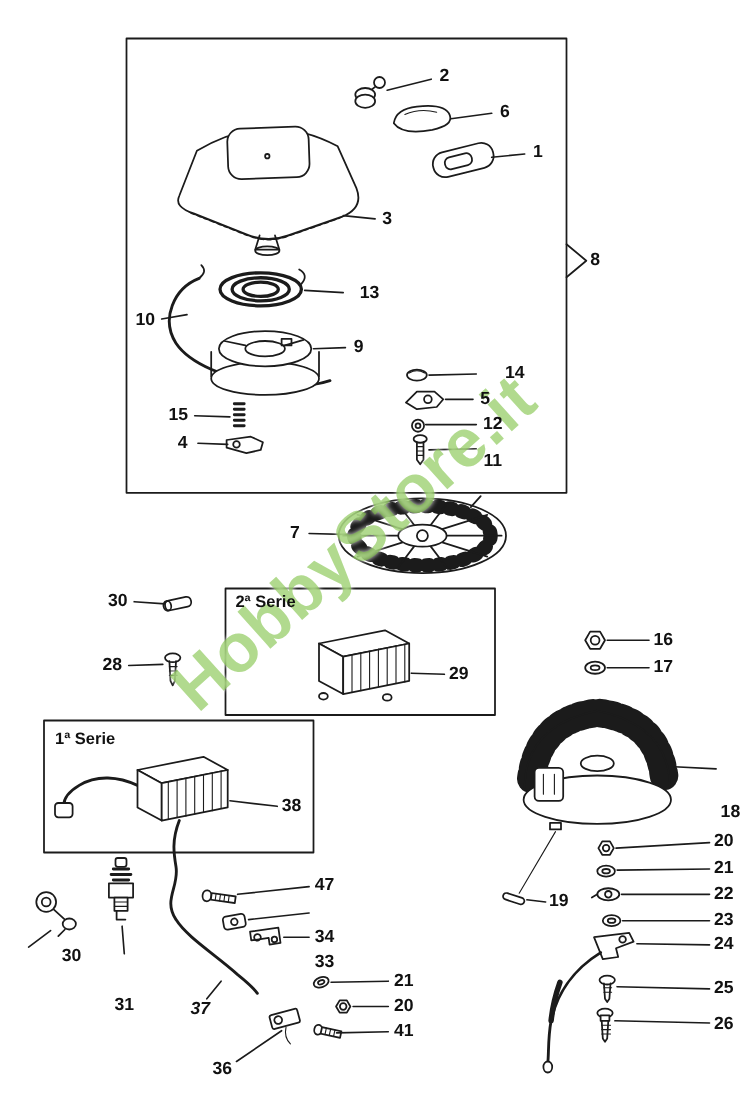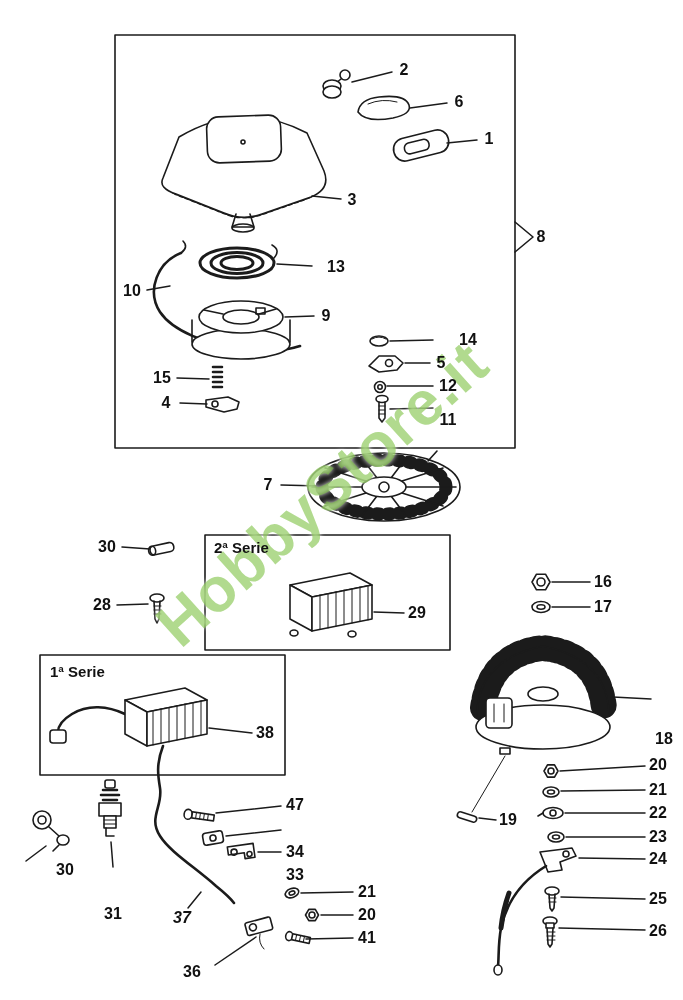--- a/index.html
+++ b/index.html
@@ -378,15 +378,15 @@
       <div class="part-label" style="left: 658px; top: 931px;">26</div>
       <div class="part-label" style="left: 17px; top: 870px; margin-left: 48px;">30</div>
       <div class="part-label" style="left: 113px; top: 878px; margin-top: 36px;">31</div>
       <div class="part-label" style="left: 295px; top: 805px;">47</div>
       <div class="part-label" style="left: 295px; top: 830px; margin-top: 45px;">33</div>
       <div class="part-label" style="left: 295px; top: 852px;">34</div>
       <div class="part-label" style="left: 182px; top: 918px; font-style: italic;">37</div>
       <div class="part-label" style="left: 367px; top: 892px;">21</div>
       <div class="part-label" style="left: 367px; top: 915px;">20</div>
       <div class="part-label" style="left: 367px; top: 938px;">41</div>
-      <div class="part-label" style="left: 192px; top: 972px; text-align: right;">36</div>
+      <div class="part-label" style="left: 202px; top: 972px; text-align: right;">36</div>
     </div>
 </div>
 
 </body></html>

